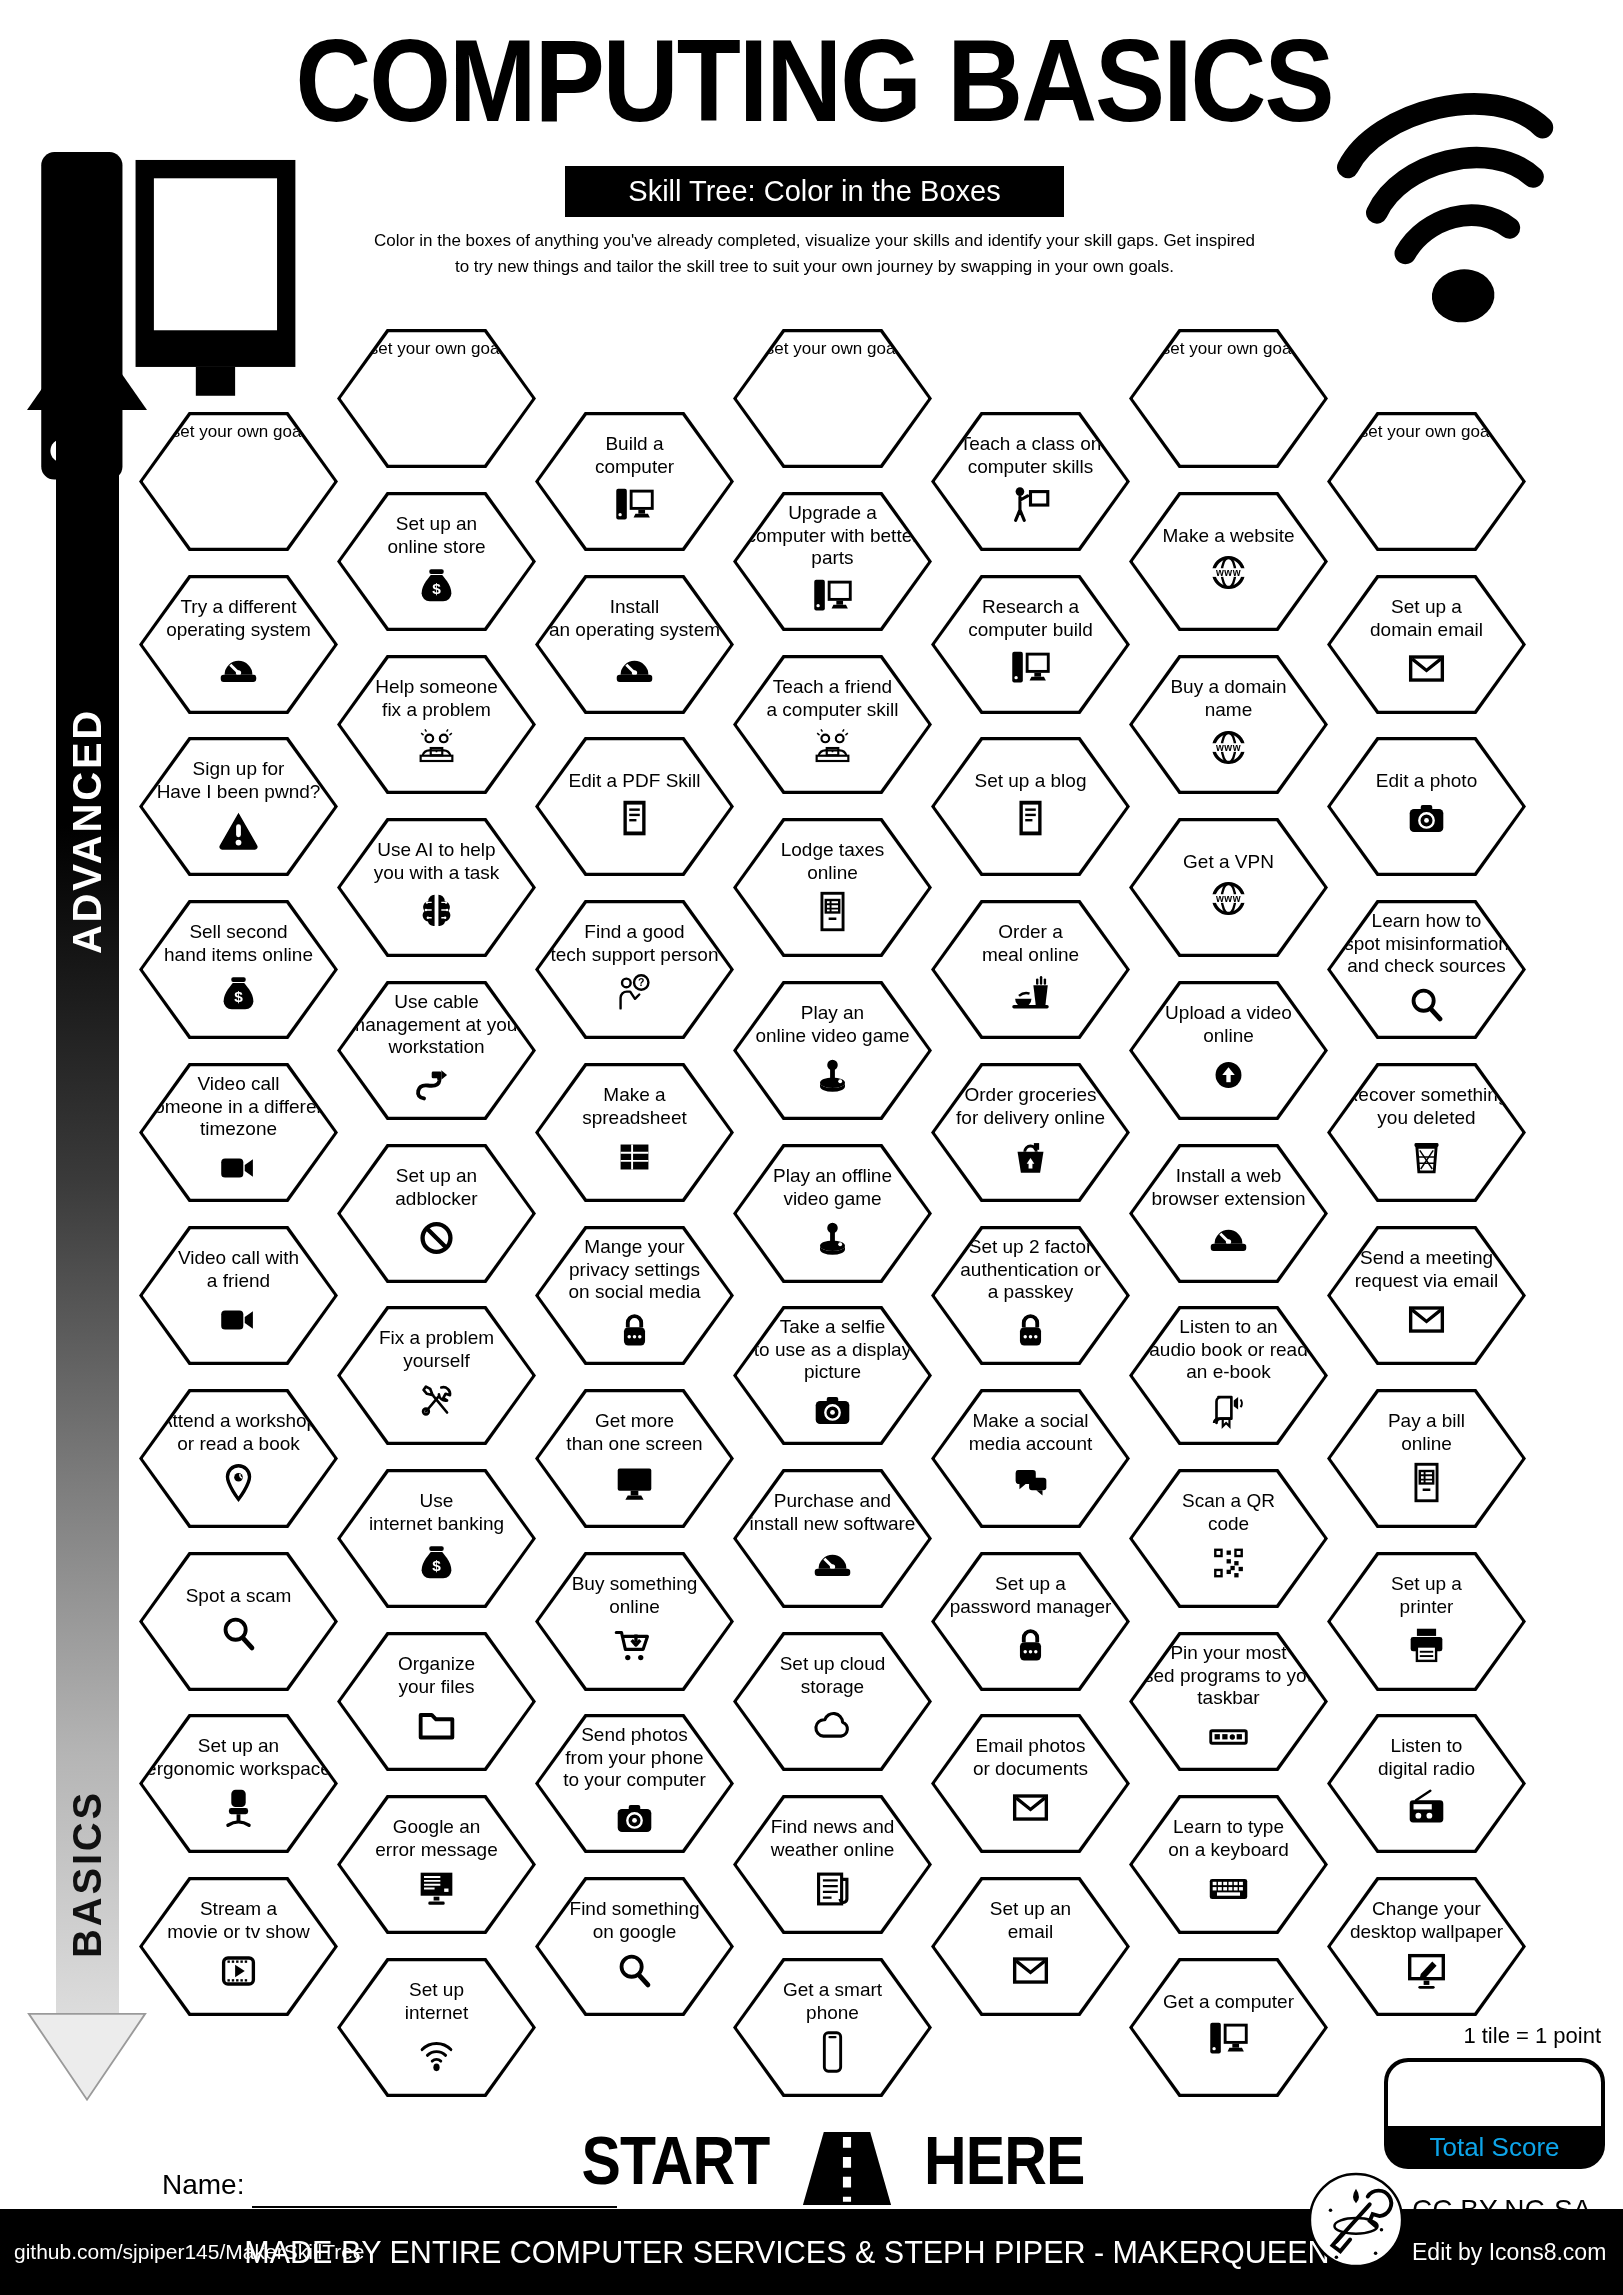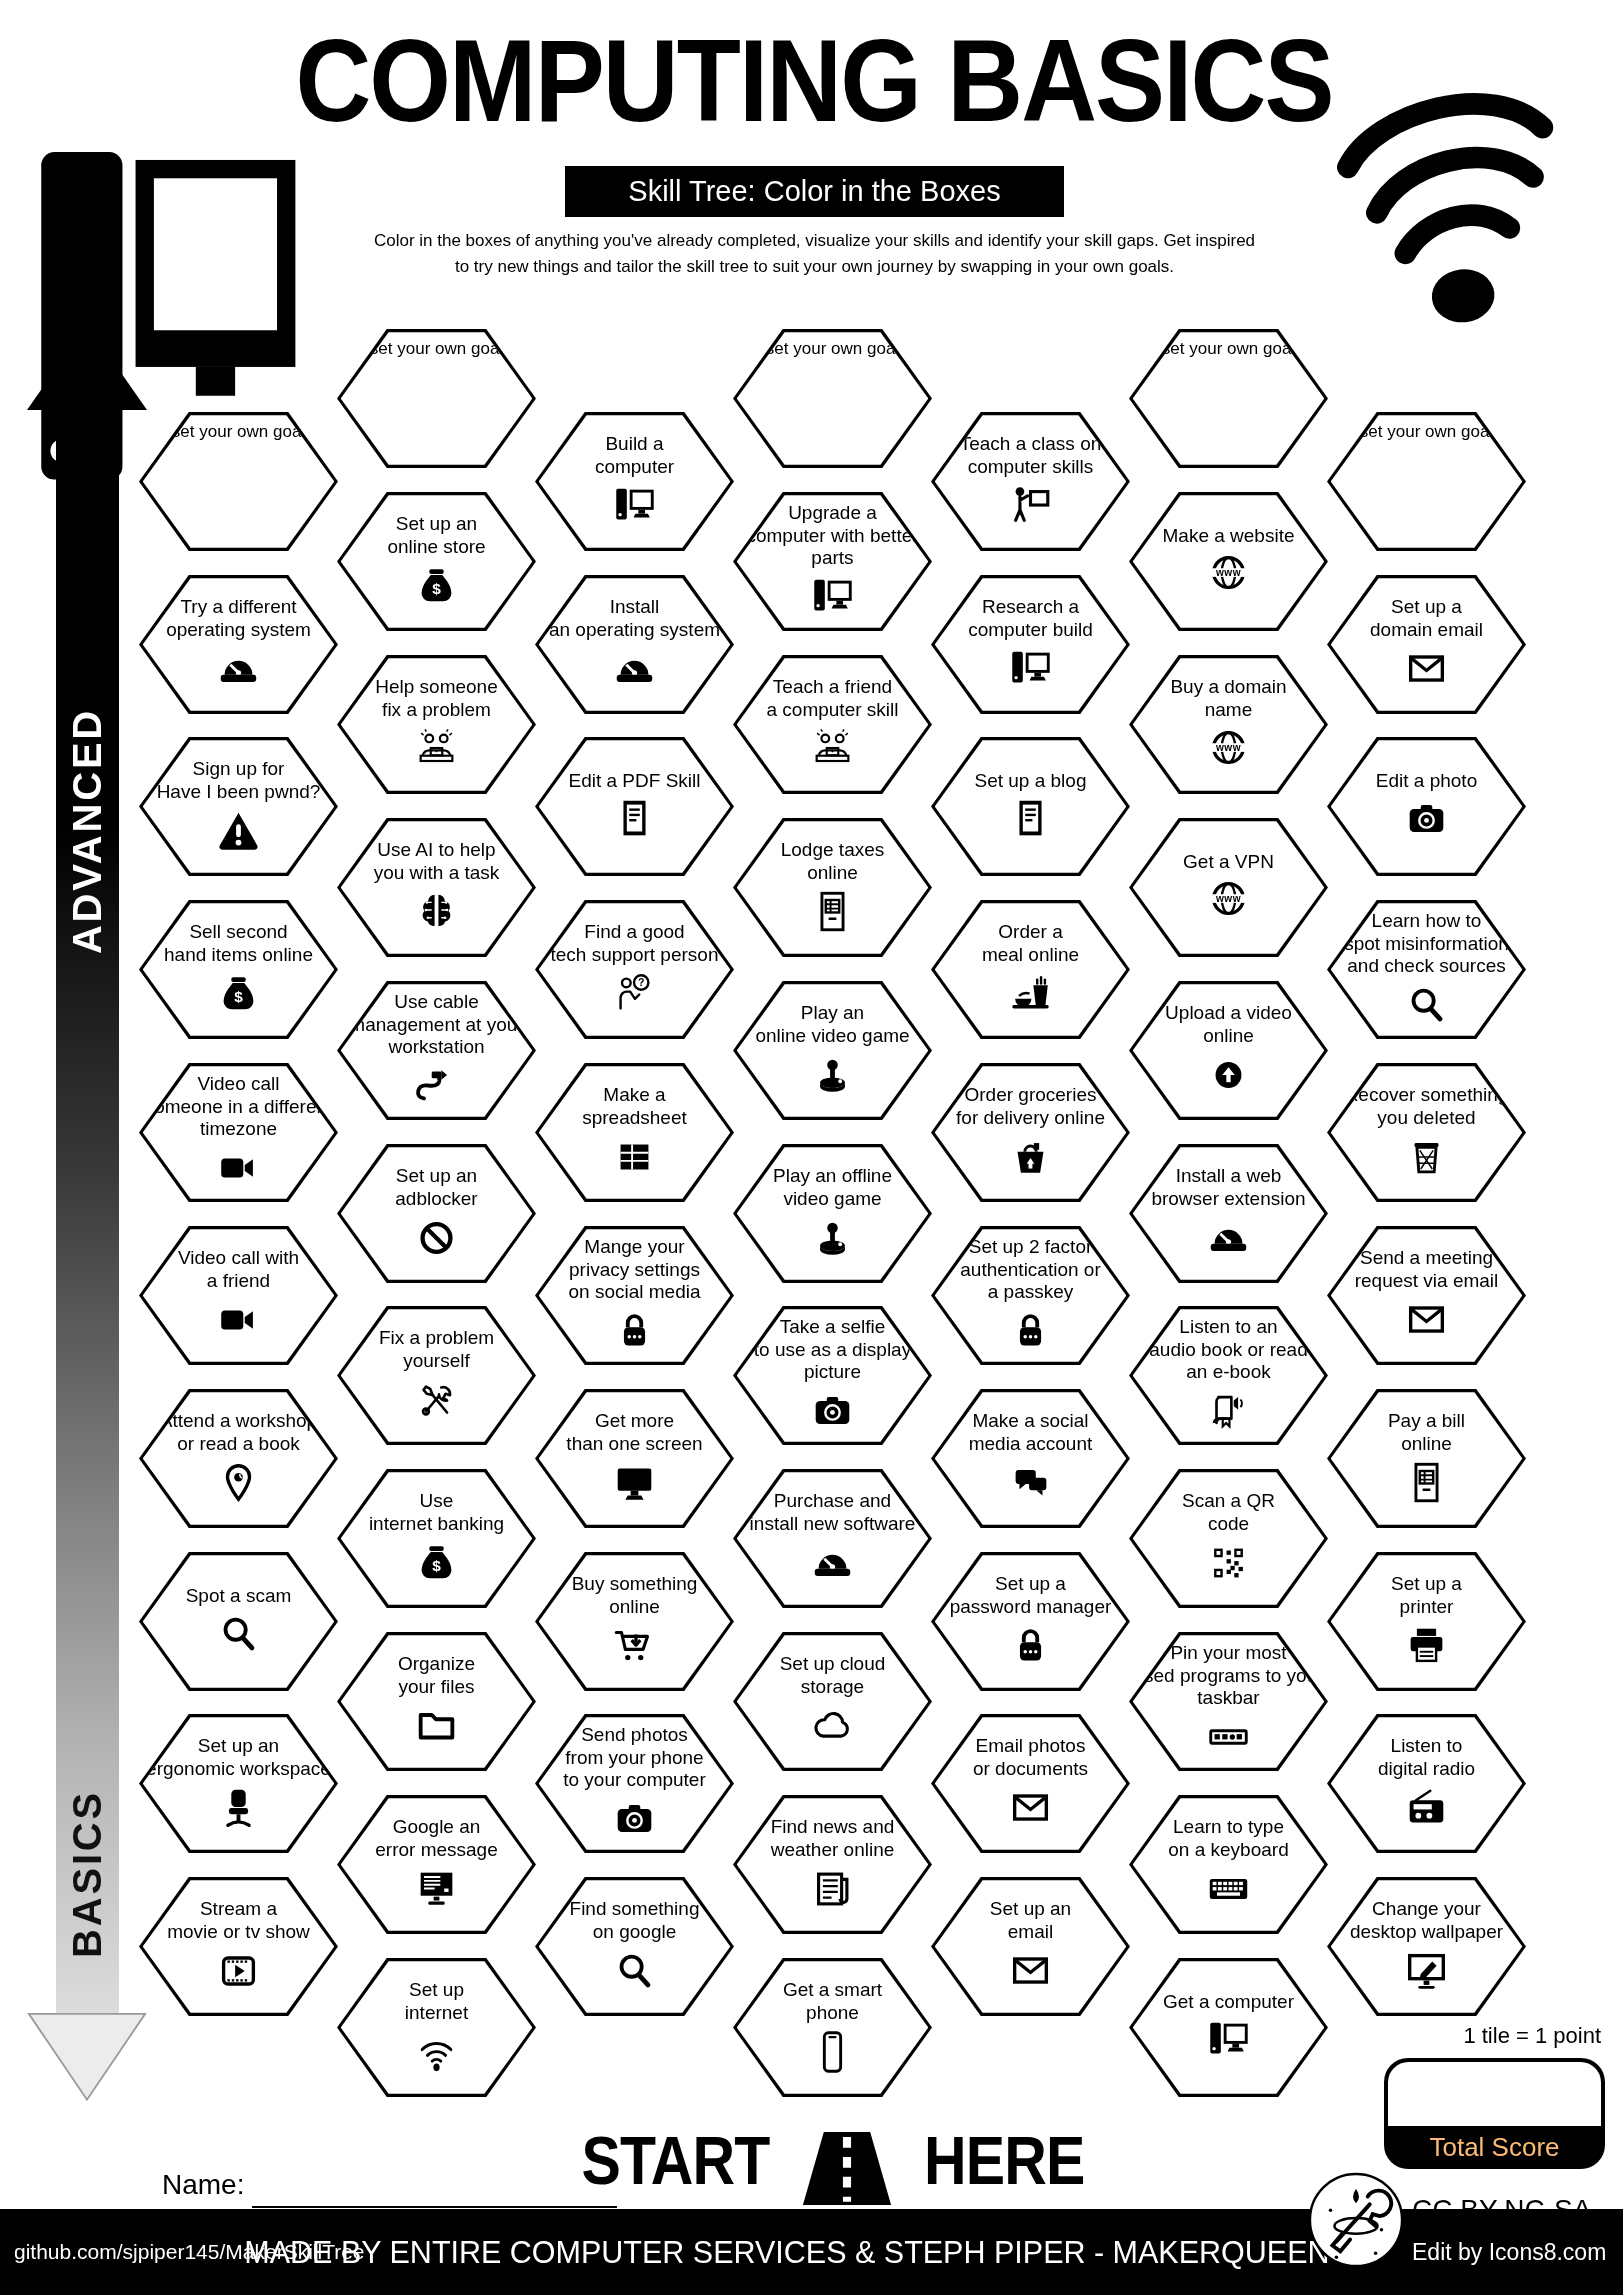--- a/index.html
+++ b/index.html
@@ -47,21 +47,21 @@
   
   #start-here{position:absolute;left:509px;top:2127px;width:648px;display:flex;
               align-items:flex-start;justify-content:center;gap:19.4px;}
   #start-here .wrd{font-size:59px;font-weight:800;letter-spacing:-0.9px;transform:scaleY(1.15);}
   #start-here svg{width:116px;height:83px;}
   #name-row{position:absolute;left:162px;top:2169px;font-size:28px;}
   #name-line{position:absolute;left:252px;top:2206px;width:365px;height:2.3px;background:#000;}
   #tile-note{position:absolute;left:1342px;top:2023px;width:259px;text-align:right;font-size:22px;}
   #score-box{position:absolute;left:1384px;top:2058px;width:221px;height:111px;background:#000;border-radius:24px;}
   #score-top{position:absolute;left:4.2px;top:4.2px;right:4.2px;bottom:43px;background:#fff;border-radius:20.4px 20.4px 0 0;}
-  #score-bar{position:absolute;left:0;right:0;bottom:0;height:43px;color:#fdba74;
+  #score-bar{position:absolute;left:0;right:0;bottom:0;height:43px;color:#0ea5e9;
              display:flex;align-items:center;justify-content:center;font-size:26px;}
   #cc-logo{position:absolute;left:1307px;top:2171px;width:98px;height:98px;z-index:5;}
   #cc-text{position:absolute;left:1412px;top:2194px;font-size:28px;font-weight:500;}
 
   
   #footer{position:absolute;left:0;bottom:0;width:100%;height:86px;background:#000;color:#fff;}
   #footer .f-left{position:absolute;left:14px;top:50%;transform:translateY(-50%);font-size:21px;}
   #footer .f-center{position:absolute;left:50%;top:50%;transform:translate(-50%,-50%);
                     font-size:30.5px;white-space:nowrap;}
   #footer .f-right{position:absolute;right:16.7px;top:50%;transform:translateY(-50%);font-size:23px;}

